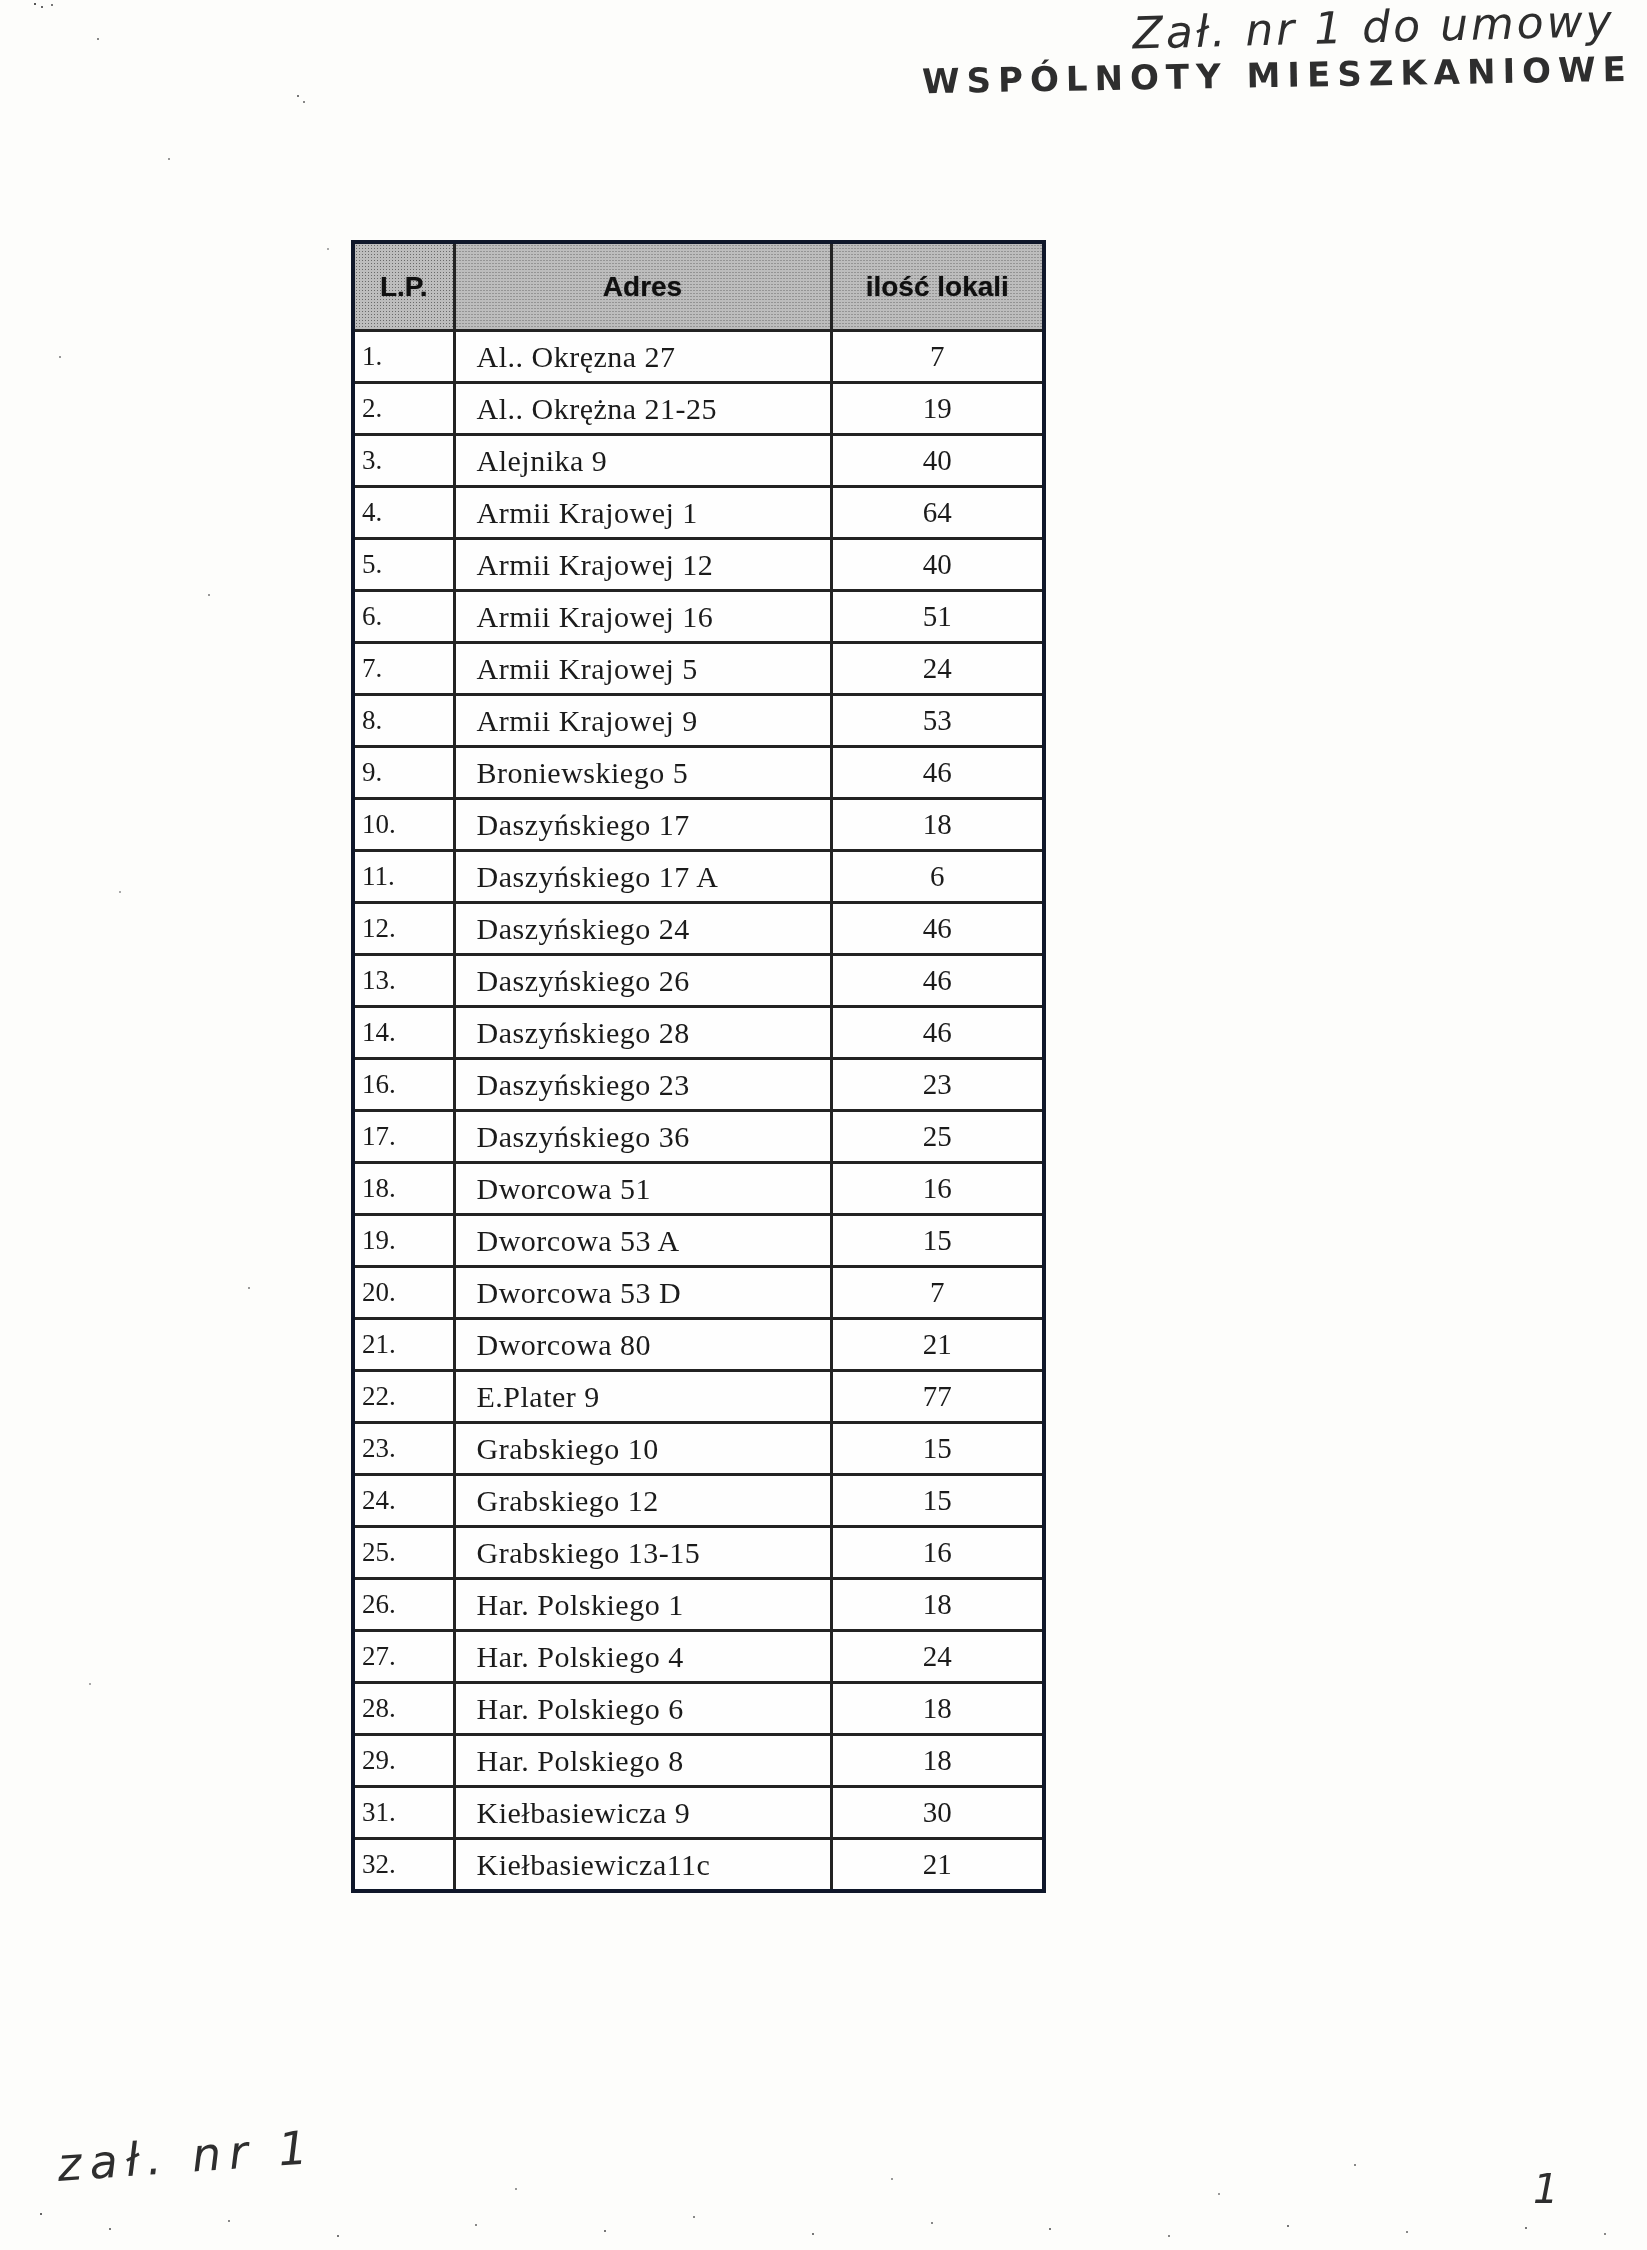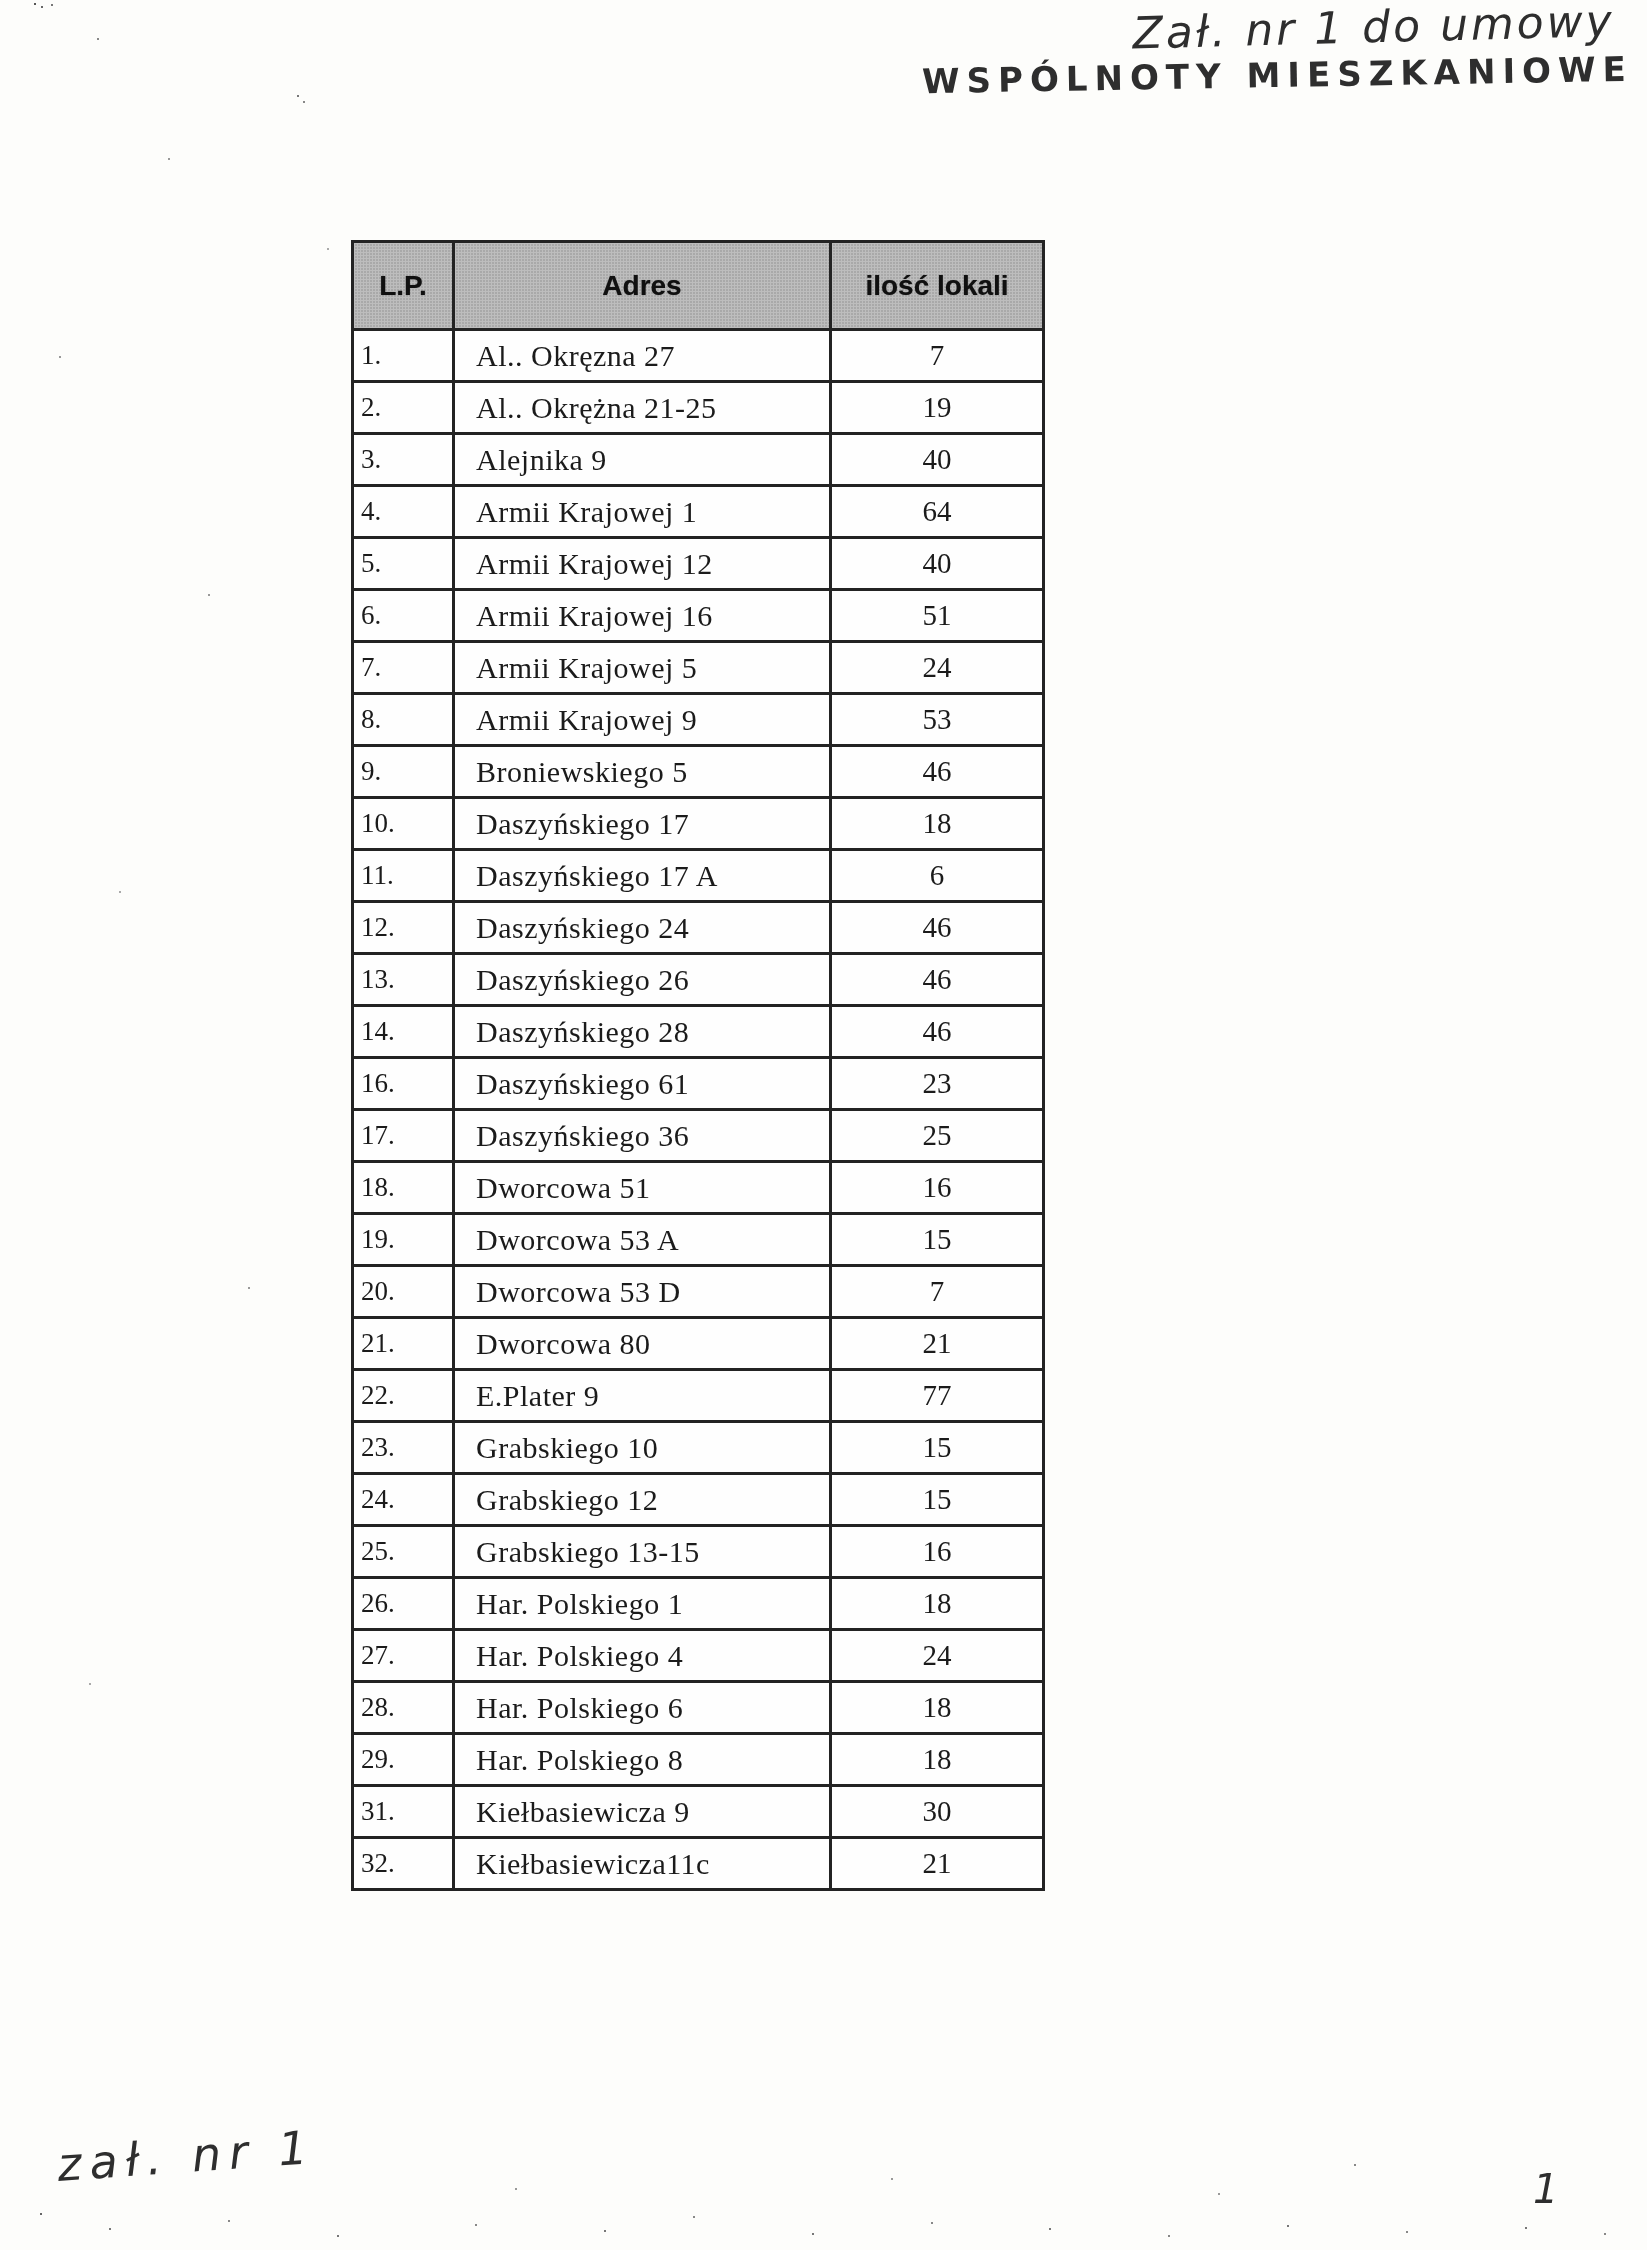--- a/index.html
+++ b/index.html
@@ -57,21 +57,21 @@
   }
 
   
   table.main-table {
     position: absolute;
     left: 351px;
     top: 240px;
     width: 691px;
     border-collapse: collapse;
     table-layout: fixed;
-    border: 2px solid #0f172a;
+    border: 4px solid #0f172a;
   }
   table.main-table th,
   table.main-table td {
     border: 3px solid #232323;
     overflow: hidden;
   }
   col.col-lp     { width: 101px; }
   col.col-adres  { width: 377px; }
   col.col-lokale { width: 213px; }
 
@@ -222,21 +222,21 @@
         <td class="adres">Daszyńskiego 26</td>
         <td class="lokale">46</td>
       </tr>
       <tr>
         <td class="lp">14.</td>
         <td class="adres">Daszyńskiego 28</td>
         <td class="lokale">46</td>
       </tr>
       <tr>
         <td class="lp">16.</td>
-        <td class="adres">Daszyńskiego 61</td>
+        <td class="adres">Daszyńskiego 23</td>
         <td class="lokale">23</td>
       </tr>
       <tr>
         <td class="lp">17.</td>
         <td class="adres">Daszyńskiego 36</td>
         <td class="lokale">25</td>
       </tr>
       <tr>
         <td class="lp">18.</td>
         <td class="adres">Dworcowa 51</td>

